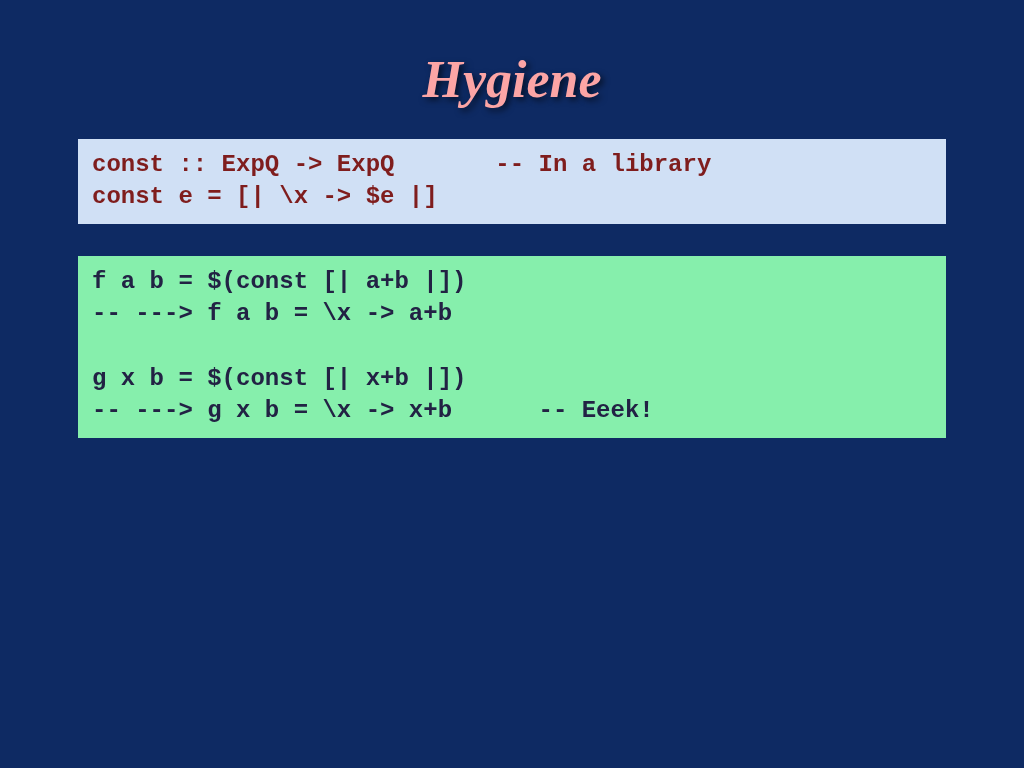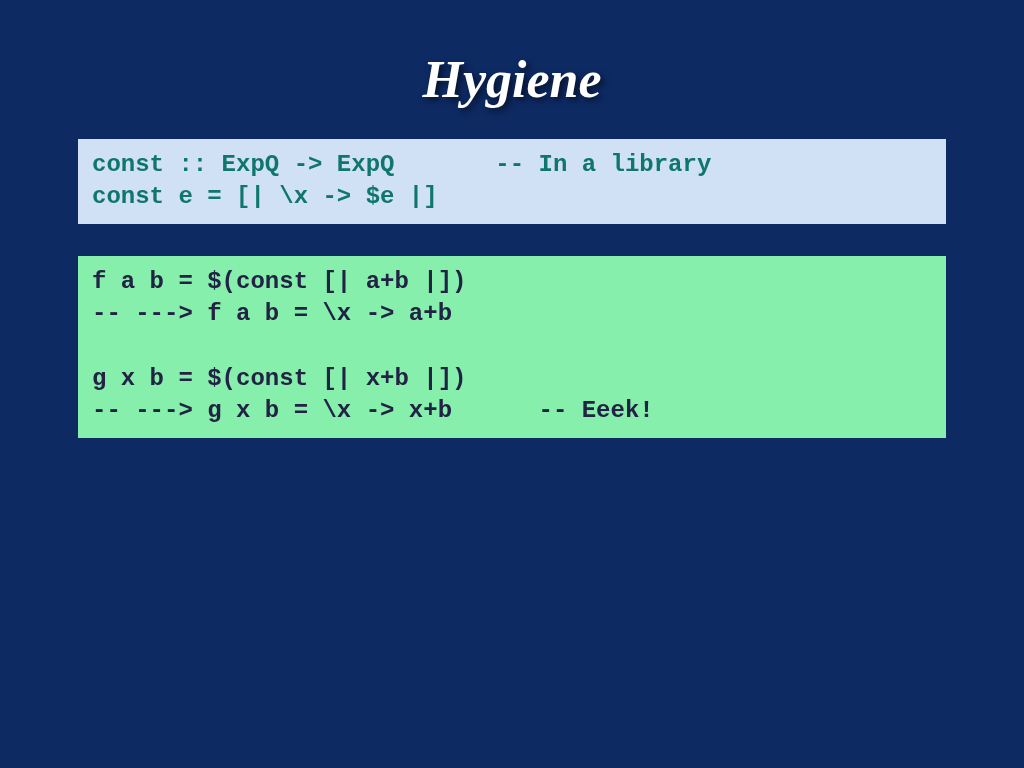--- a/index.html
+++ b/index.html
@@ -8,35 +8,35 @@
     height: 768px;
     background: #0e2a63;
     font-family: Georgia, 'Times New Roman', serif;
     overflow: hidden;
     position: relative;
   }
   .title {
     text-align: center;
     font-size: 52px;
     font-weight: bold;
-    color: #ffffff;
+    color: #fca5a5;
     padding-top: 50px;
     padding-bottom: 30px;
     text-shadow: 3px 3px 6px rgba(0,0,0,0.6);
     font-style: italic;
     font-family: 'Palatino Linotype', 'Book Antiqua', Palatino, serif;
   }
   .code-box-1 {
     margin: 0 78px 0 78px;
     background: #d0e0f5;
     padding: 10px 14px;
     font-family: 'Courier New', Courier, monospace;
     font-size: 24px;
     font-weight: bold;
-    color: #0f766e;
+    color: #7f1d1d;
     line-height: 1.35;
     white-space: pre;
   }
   .code-box-2 {
     margin: 32px 78px 0 78px;
     background: #86efac;
     padding: 10px 14px;
     font-family: 'Courier New', Courier, monospace;
     font-size: 24px;
     font-weight: bold;

